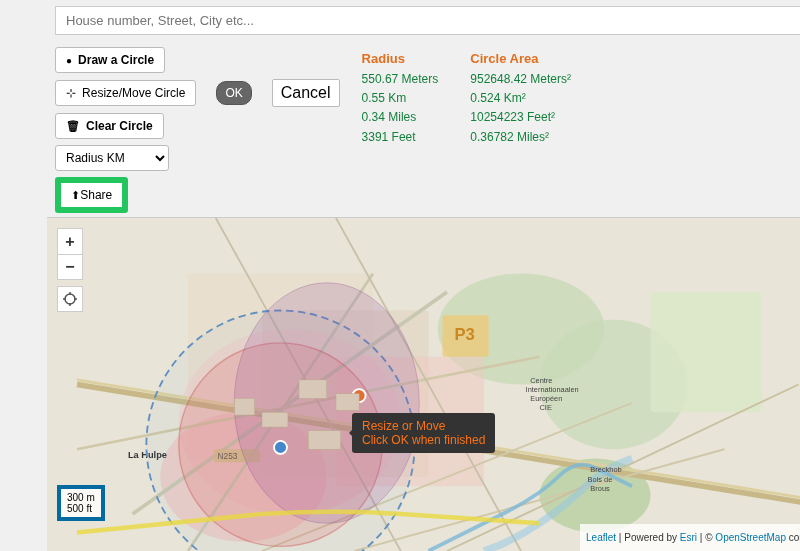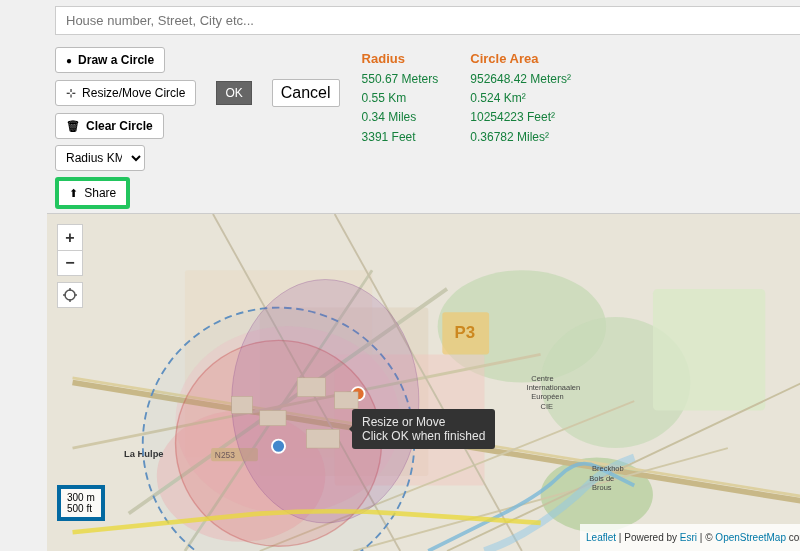--- a/index.html
+++ b/index.html
@@ -24,26 +24,26 @@
     .ctrl-btn {
       display: inline-flex; align-items: center; gap: 6px;
       background: white; border: 1px solid #bbb; padding: 5px 10px;
       font-size: 12px; cursor: pointer; border-radius: 3px;
       width: fit-content;
       font-weight: bold;
     }
 
     #resize-row { display: flex; align-items: center; gap: 20px; }
     #resize-btn { display: inline-flex; align-items: center; gap: 6px; background: white; border: 1px solid #bbb; padding: 5px 10px; font-size: 12px; cursor: pointer; border-radius: 3px; }
-    .ok-btn { background: #666; color: white; border: 1px solid #555; padding: 4px 8px; font-size: 12px; cursor: pointer; border-radius: 0; }
+    .ok-btn { background: #666; color: white; border: 1px solid #555; padding: 4px 8px; font-size: 12px; cursor: pointer; border-radius: 10px; }
     .cancel-btn { background: white; border: 1px solid #bbb; padding: 4px 8px; font-size: 16px; cursor: pointer; border-radius: 2px; }
 
-    #radius-select { border: 1px solid #bbb; background: white; padding: 4px 6px; font-size: 12px; cursor: pointer; border-radius: 3px; width: 90px; }
-
-    #share-btn { display: inline-flex; align-items: center; gap: 6px; background: white; border: 4px solid #22c55e; padding: 5px 10px; font-size: 12px; cursor: pointer; border-radius: 3px; width: fit-content; }
+    #radius-select { border: 1px solid #bbb; background: white; padding: 4px 6px; font-size: 12px; cursor: pointer; border-radius: 3px; width: 114px; }
+
+    #share-btn { display: inline-flex; align-items: center; gap: 0; background: white; border: 6px solid #22c55e; padding: 5px 10px; font-size: 12px; cursor: pointer; border-radius: 3px; width: fit-content; }
 
     #stats { display: flex; gap: 32px; padding: 4px 12px 8px 12px; margin-left: 10px; justify-content: space-between; }
 
     .stat-col h4 { color: #e07020; font-size: 13px; font-weight: bold; margin-bottom: 4px; }
     .stat-col p { font-size: 12px; color: #15803d; line-height: 1.6; }
 
     
     #map-container { flex: 1; position: relative; overflow: hidden; background: #e8e4d8; }
 
     
@@ -56,21 +56,21 @@
 
     #locate-btn { position: absolute; top: 68px; left: 10px; width: 26px; height: 26px; background: white; border: 1px solid #ccc; cursor: pointer; display: flex; align-items: center; justify-content: center; font-size: 14px; }
 
     #layers-btn { position: absolute; top: 10px; right: 10px; width: 34px; height: 34px; background: white; border: 1px solid #ccc; cursor: pointer; display: flex; align-items: center; justify-content: center; }
 
     #fullscreen-btn { position: absolute; top: 52px; right: 10px; width: 34px; height: 34px; background: white; border: 1px solid #ccc; cursor: pointer; display: flex; align-items: center; justify-content: center; font-size: 14px; }
 
     
     #map-tooltip {
       position: absolute; top: 195px; left: 305px;
-      background: #333; color: #e5e5e5; padding: 6px 10px;
+      background: #333; color: #f97316; padding: 6px 10px;
       font-size: 12px; border-radius: 3px; pointer-events: none;
       z-index: 10;
     }
     #map-tooltip::before {
       content: ''; position: absolute; left: -8px; top: 50%; transform: translateY(-50%);
       border: 5px solid transparent; border-right-color: #333;
     }
 
     
     #scale-bar { position: absolute; bottom: 30px; left: 10px; background: rgba(255,255,255,0.8); padding: 3px 6px; font-size: 10px; border: 4px solid #0369a1; }

